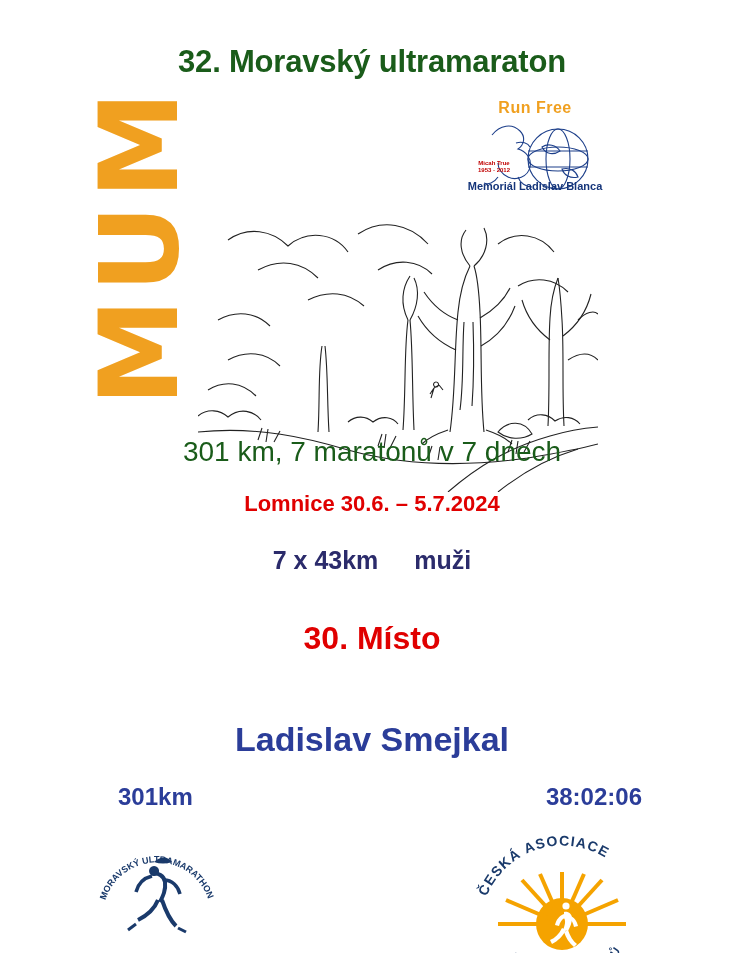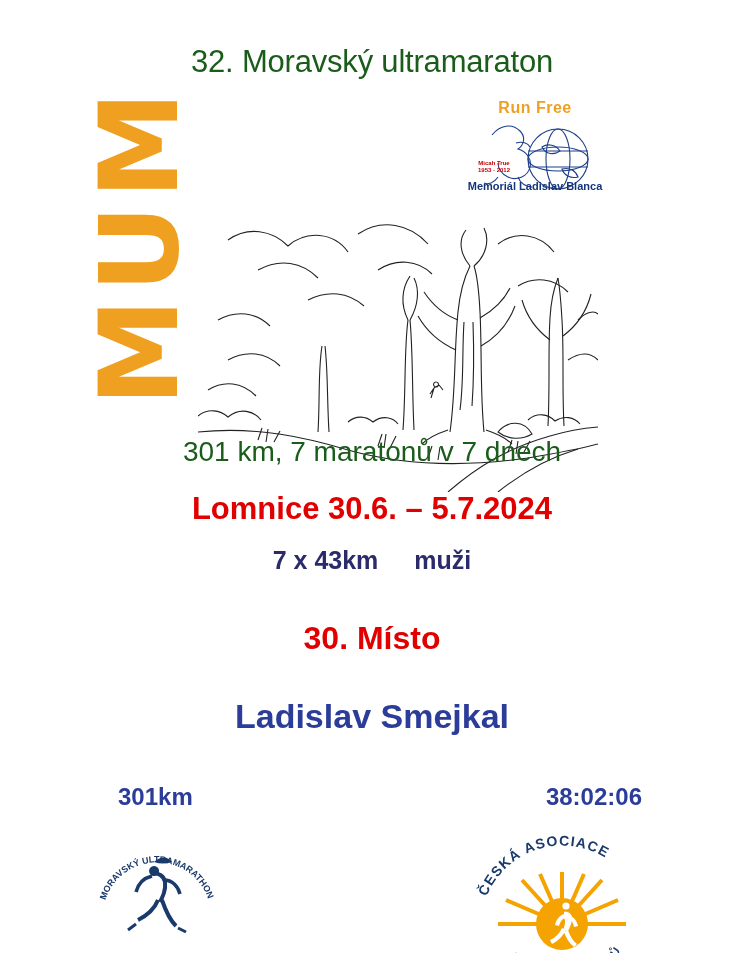--- a/index.html
+++ b/index.html
@@ -22,21 +22,21 @@
   }
 
   
   .title {
     position: absolute;
     top: 44px;
     left: 0;
     width: 744px;
     text-align: center;
     font-size: 31px;
-    font-weight: normal;
+    font-weight: bold;
     color: #1a5c1a;
     letter-spacing: -0.2px;
   }
 
   
   .logo-band {
     position: absolute;
     top: 92px;
     left: 0;
     width: 744px;
@@ -127,42 +127,42 @@
     text-align: center;
   }
   .distance-line {
     top: 436px;
     font-size: 28px;
     font-weight: normal;
     color: #1a5c1a;
   }
   .place-date-line {
     top: 491px;
-    font-size: 31px;
+    font-size: 22px;
     font-weight: bold;
     color: #e00000;
   }
   .category-line {
     top: 546px;
     font-size: 25px;
     font-weight: bold;
     color: #2b2b6b;
   }
   .category-line .gap {
     display: inline-block;
     width: 36px;
   }
   .rank-line {
     top: 620px;
     font-size: 32px;
     font-weight: bold;
     color: #e00000;
   }
   .name-line {
-    top: 697px;
+    top: 720px;
     font-size: 34px;
     font-weight: bold;
     color: #2b3d99;
   }
   .results-row {
     position: absolute;
     top: 783px;
     left: 0;
     width: 744px;
     display: flex;

